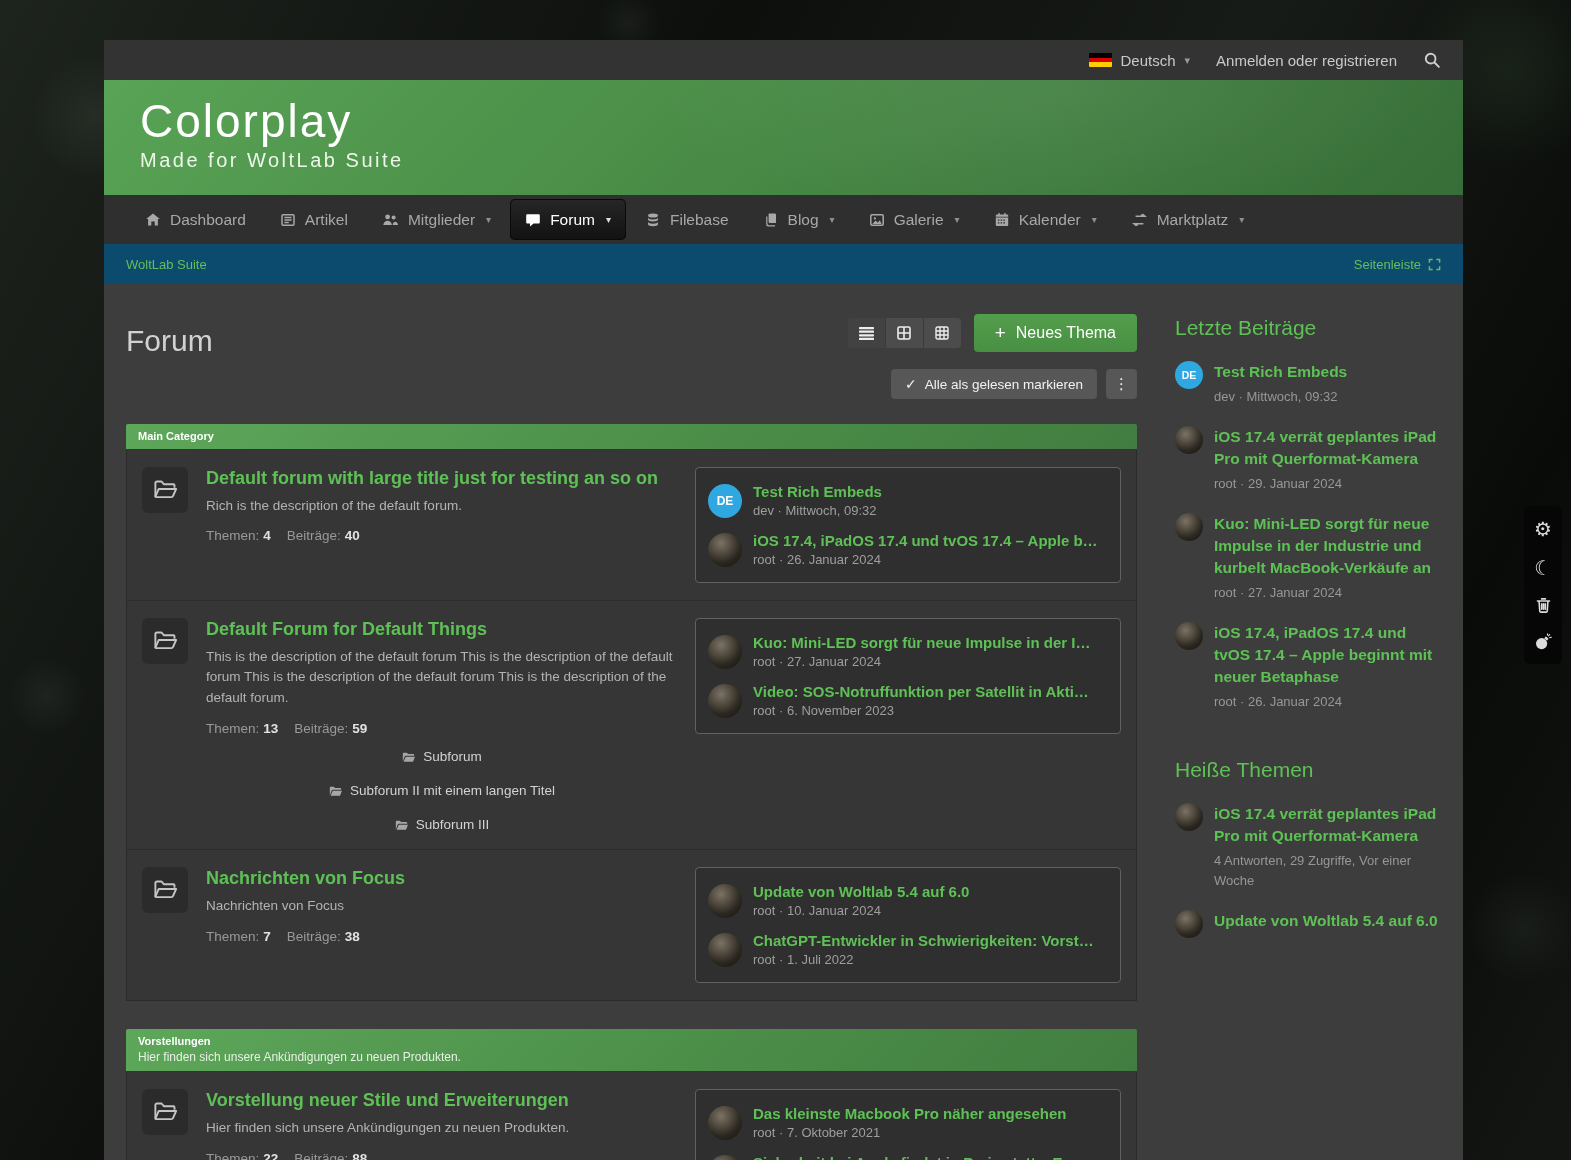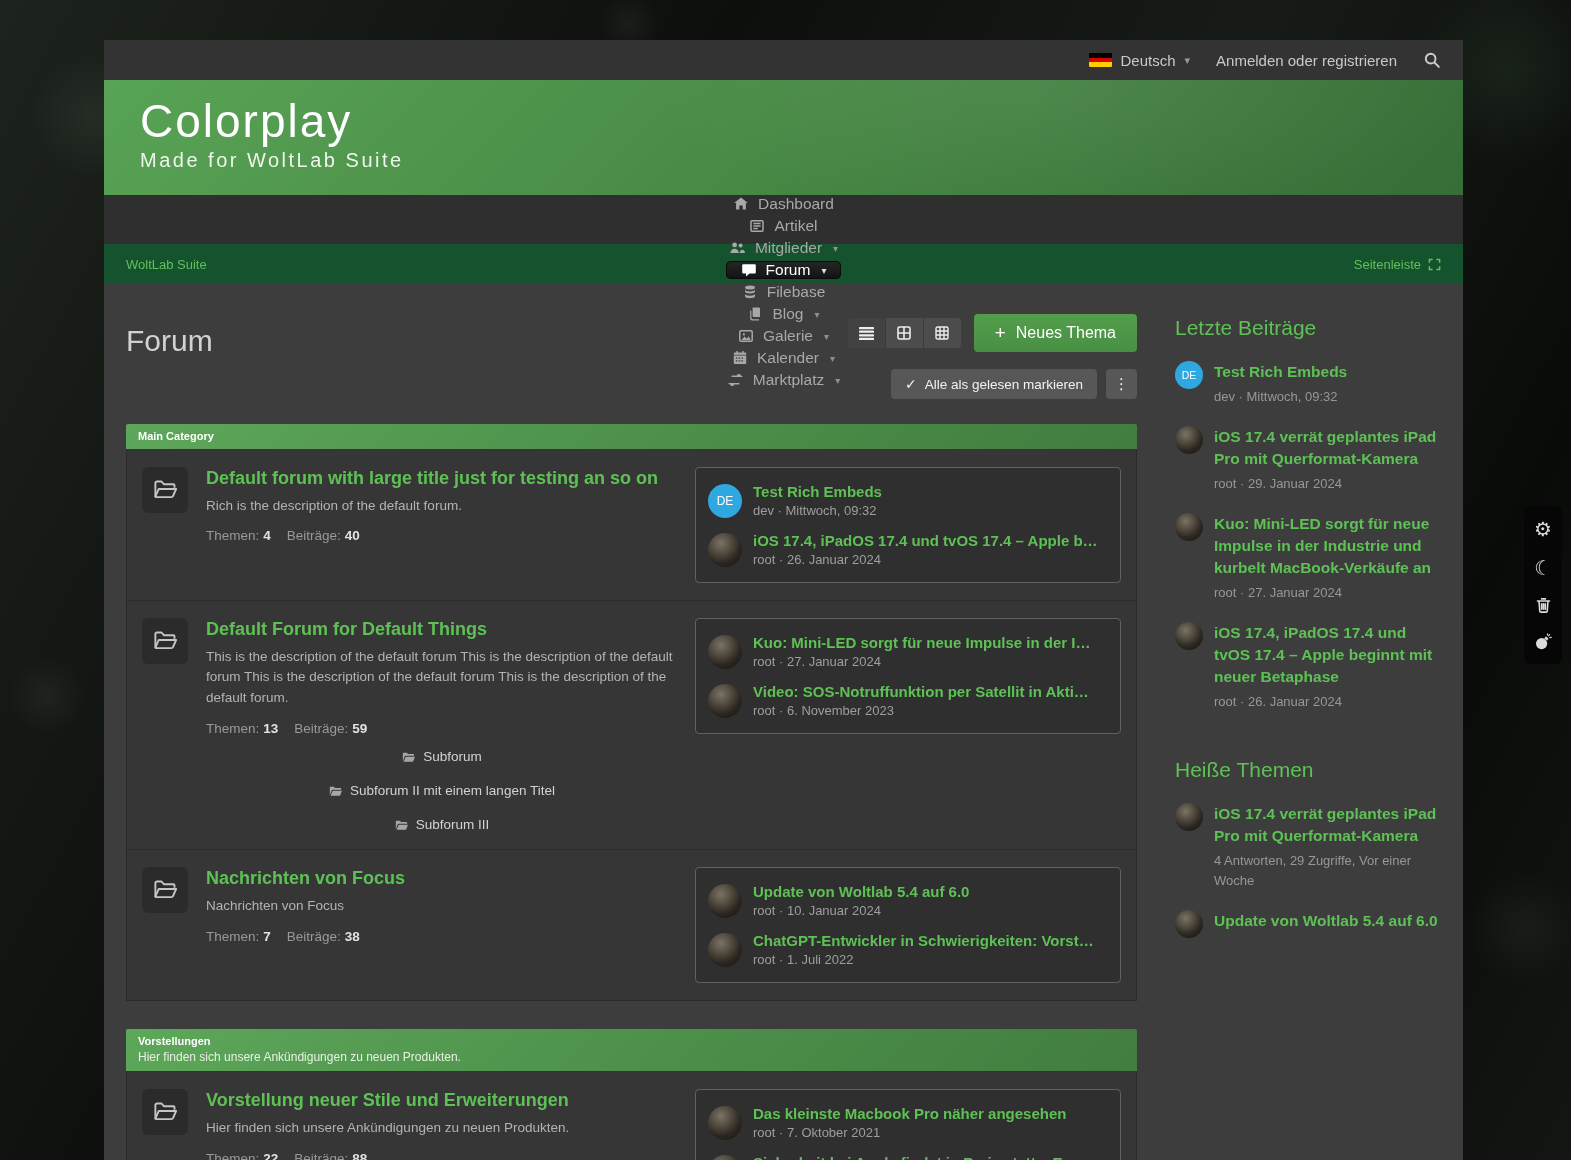--- a/index.html
+++ b/index.html
@@ -30,31 +30,31 @@
   
   .banner{height:115px;position:relative;overflow:hidden;
     background:linear-gradient(135deg,#58a355 0%,#4c9049 38%,#417e40 68%,#376d38 100%);}
   .banner:after{content:"";position:absolute;inset:0;
     background:radial-gradient(ellipse 600px 180px at 70% 10%, rgba(255,255,255,.06), transparent 70%);}
   .logo{position:absolute;left:36px;top:16px;color:#fff;z-index:2;}
   .logo-name{font-size:46px;font-weight:300;letter-spacing:2px;line-height:1.1;}
   .logo-tag{font-size:20px;font-weight:300;letter-spacing:2.5px;color:#eef6ec;margin-top:2px;}
 
   
-  .nav{height:49px;background:#2f2f2f;display:flex;align-items:center;padding:0 26px;gap:4px;flex-direction:column;}
+  .nav{height:49px;background:#2f2f2f;display:flex;align-items:center;padding:0 26px;gap:4px;}
   .nav-item{display:flex;align-items:center;gap:9px;color:#a8a8a8;font-size:15.5px;
     padding:0 15px;height:49px;cursor:pointer;}
   .nav-item svg{flex:none;}
   .nav-item.active{background:linear-gradient(180deg,#262626,#121212);color:#fff;
     border-radius:5px;height:41px;box-shadow:inset 0 0 0 1px #0b0b0b;}
   .nav-caret{font-size:10px;color:#8f8f8f;margin-left:2px;}
   .nav-item.active .nav-caret{color:#ddd;}
 
   
-  .crumbbar{height:40px;background:#14532d;display:flex;align-items:center;
+  .crumbbar{height:40px;background:#0c4a6e;display:flex;align-items:center;
     justify-content:space-between;padding:0 22px;font-size:13px;}
   .crumbbar a{color:#64bf5c;cursor:pointer;display:flex;align-items:center;gap:7px;}
 
   
   .content{display:flex;gap:38px;padding:30px 20px 0 22px;align-items:flex-start;}
   .main{flex:1;min-width:0;}
   .sidebar{width:268px;flex:none;padding-top:2px;}
 
   .headrow{display:flex;justify-content:space-between;align-items:flex-start;}
   .page-title{font-size:30px;font-weight:400;color:#d2d2d2;margin:10px 0 0;}
@@ -96,21 +96,21 @@
   .latestbox{width:400px;flex:none;background:#2f2f2f;border:1px solid #616161;border-radius:4px;
     padding:8px 12px;}
   .lpost{display:flex;align-items:center;gap:11px;padding:7px 0;min-width:0;}
   .lp-text{min-width:0;flex:1;}
   .lp-title{color:#5ec155;font-size:15px;font-weight:700;white-space:nowrap;overflow:hidden;
     text-overflow:ellipsis;cursor:pointer;}
   .lp-meta{color:#9e9e9e;font-size:13px;margin-top:3px;}
   .avatar{width:34px;height:34px;border-radius:50%;flex:none;cursor:pointer;
     background:radial-gradient(circle at 38% 30%,#7b7366 0%,#554e42 30%,#2b2720 62%,#141210 100%);}
   .avatar.de{background:#2fa8e1;display:flex;align-items:center;justify-content:center;
-    color:#fff;font-size:12px;font-weight:400;text-align:center;}
+    color:#fff;font-size:12px;font-weight:700;text-align:center;}
   .avatar.sm{width:28px;height:28px;font-size:10.5px;}
 
   
   .sb-title{color:#5ec155;font-size:21px;font-weight:400;margin:0 0 21px;}
   .sb-sec2{margin-top:45px;}
   .sb-item{display:flex;gap:11px;margin-bottom:19px;align-items:flex-start;}
   .sb-text{min-width:0;flex:1;}
   .sb-link{color:#5ec155;font-size:15.5px;font-weight:700;line-height:1.42;cursor:pointer;}
   .sb-meta{color:#979797;font-size:13px;margin-top:4px;line-height:1.55;}
 

